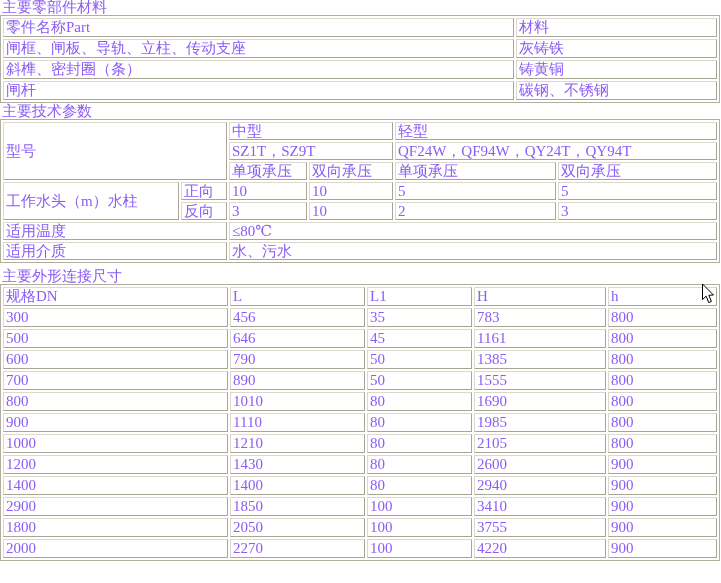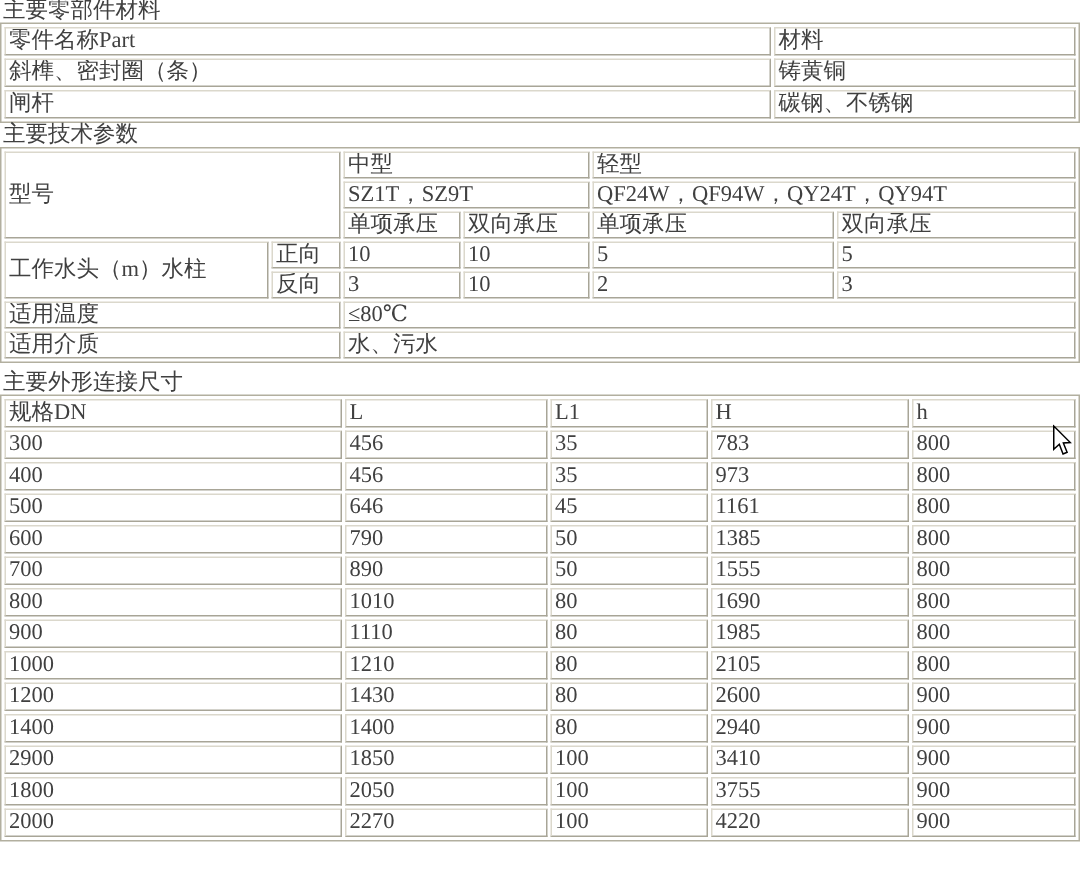--- a/index.html
+++ b/index.html
@@ -2,21 +2,21 @@
 <html><head>
 <meta charset="utf-8">
 <style>
   html,body{margin:0;padding:0;background:#ffffff;}
   .page{
     position:relative;
     width:721px;height:583px;
     background:#ffffff;
     overflow:hidden;
     font-family:"Liberation Serif","DejaVu Serif",serif;
-    font-size:15px;color:#404040;
+    font-size:15px;color:#8b5cf6;
   }
   .title{margin:0;box-sizing:border-box;padding-left:2px;white-space:nowrap;}
   .title-1{height:15px;line-height:14px;}
   .title-2{height:16px;line-height:16px;}
   .title-3{height:21px;line-height:16px;padding-top:5px;}
   table.tbl{
     border-collapse:separate;
     border-spacing:2px;
     table-layout:fixed;
     width:720px;
@@ -49,20 +49,24 @@
     <colgroup>
         <col style="width:511px">
         <col style="width:201px">
       </colgroup>
     <tbody>
       <tr>
         <td>零件名称Part</td>
         <td>材料</td>
       </tr>
       <tr>
+        <td>闸框、闸板、导轨、立柱、传动支座</td>
+        <td>灰铸铁</td>
+      </tr>
+      <tr>
         <td>斜榫、密封圈（条）</td>
         <td>铸黄铜</td>
       </tr>
       <tr>
         <td>闸杆</td>
         <td>碳钢、不锈钢</td>
       </tr>
     </tbody>
   </table>
 
@@ -138,27 +142,20 @@
         <td>h</td>
       </tr>
       <tr>
         <td>300</td>
         <td>456</td>
         <td>35</td>
         <td>783</td>
         <td>800</td>
       </tr>
       <tr>
-        <td>400</td>
-        <td>456</td>
-        <td>35</td>
-        <td>973</td>
-        <td>800</td>
-      </tr>
-      <tr>
         <td>500</td>
         <td>646</td>
         <td>45</td>
         <td>1161</td>
         <td>800</td>
       </tr>
       <tr>
         <td>600</td>
         <td>790</td>
         <td>50</td>

